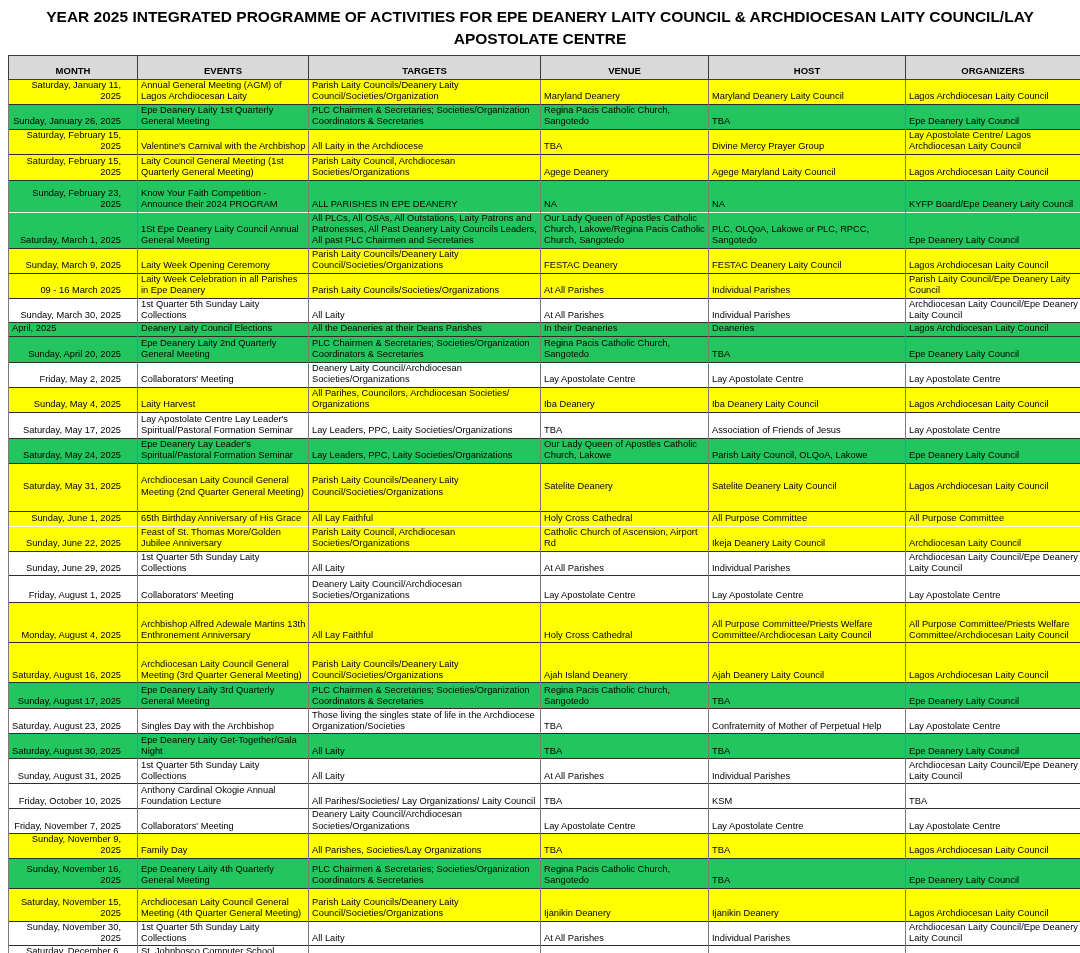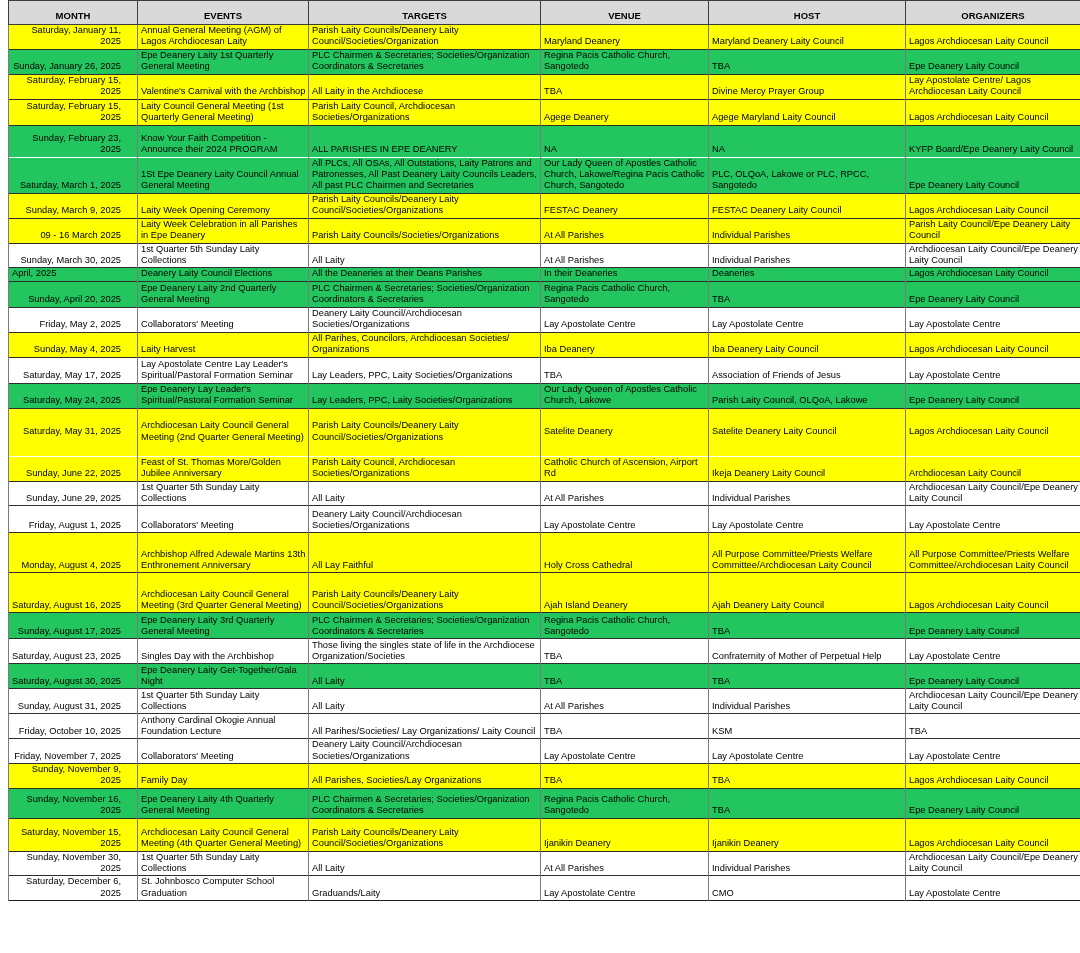--- a/index.html
+++ b/index.html
@@ -34,20 +34,21 @@
   td.month { text-align:right; padding-right:16px; }
   td.month.center { text-align:left; }
   tr.bg-yellow td { background:#FFFF00; }
   tr.bg-blue td   { background:#22c55e; }
   tr.bg-white td  { background:#FFFFFF; }
 </style>
 </head>
 <body>
 
 <div class="sheet">
+  <div class="title">YEAR 2025 INTEGRATED PROGRAMME OF ACTIVITIES FOR EPE DEANERY LAITY COUNCIL &amp; ARCHDIOCESAN LAITY COUNCIL/LAY APOSTOLATE CENTRE</div>
 
   <table class="programme">
     <colgroup>
       <col style="width:129px">
       <col style="width:171px">
       <col style="width:232px">
       <col style="width:168px">
       <col style="width:197px">
       <col style="width:175px">
     </colgroup>
@@ -183,20 +184,28 @@
           <td>Epe Deanery Laity Council</td>
         </tr>
         <tr class="bg-yellow valign-middle" style="height: 48px;">
           <td class="month">Saturday, May 31, 2025</td>
           <td>Archdiocesan Laity Council General Meeting (2nd Quarter General Meeting)</td>
           <td>Parish Laity Councils/Deanery Laity Council/Societies/Organizations</td>
           <td>Satelite Deanery</td>
           <td>Satelite Deanery Laity Council</td>
           <td>Lagos Archdiocesan Laity Council</td>
         </tr>
+        <tr class="bg-yellow" style="height: 15px;">
+          <td class="month">Sunday, June 1, 2025</td>
+          <td>65th Birthday Anniversary of His Grace</td>
+          <td>All Lay Faithful</td>
+          <td>Holy Cross Cathedral</td>
+          <td>All Purpose Committee</td>
+          <td>All Purpose Committee</td>
+        </tr>
         <tr class="bg-yellow no-top" style="height: 25px;">
           <td class="month">Sunday, June 22, 2025</td>
           <td>Feast of St. Thomas More/Golden Jubilee Anniversary</td>
           <td>Parish Laity Council, Archdiocesan Societies/Organizations</td>
           <td>Catholic Church of Ascension, Airport Rd</td>
           <td>Ikeja Deanery Laity Council</td>
           <td>Archdiocesan Laity Council</td>
         </tr>
         <tr class="bg-white" style="height: 23px;">
           <td class="month">Sunday, June 29, 2025</td>

